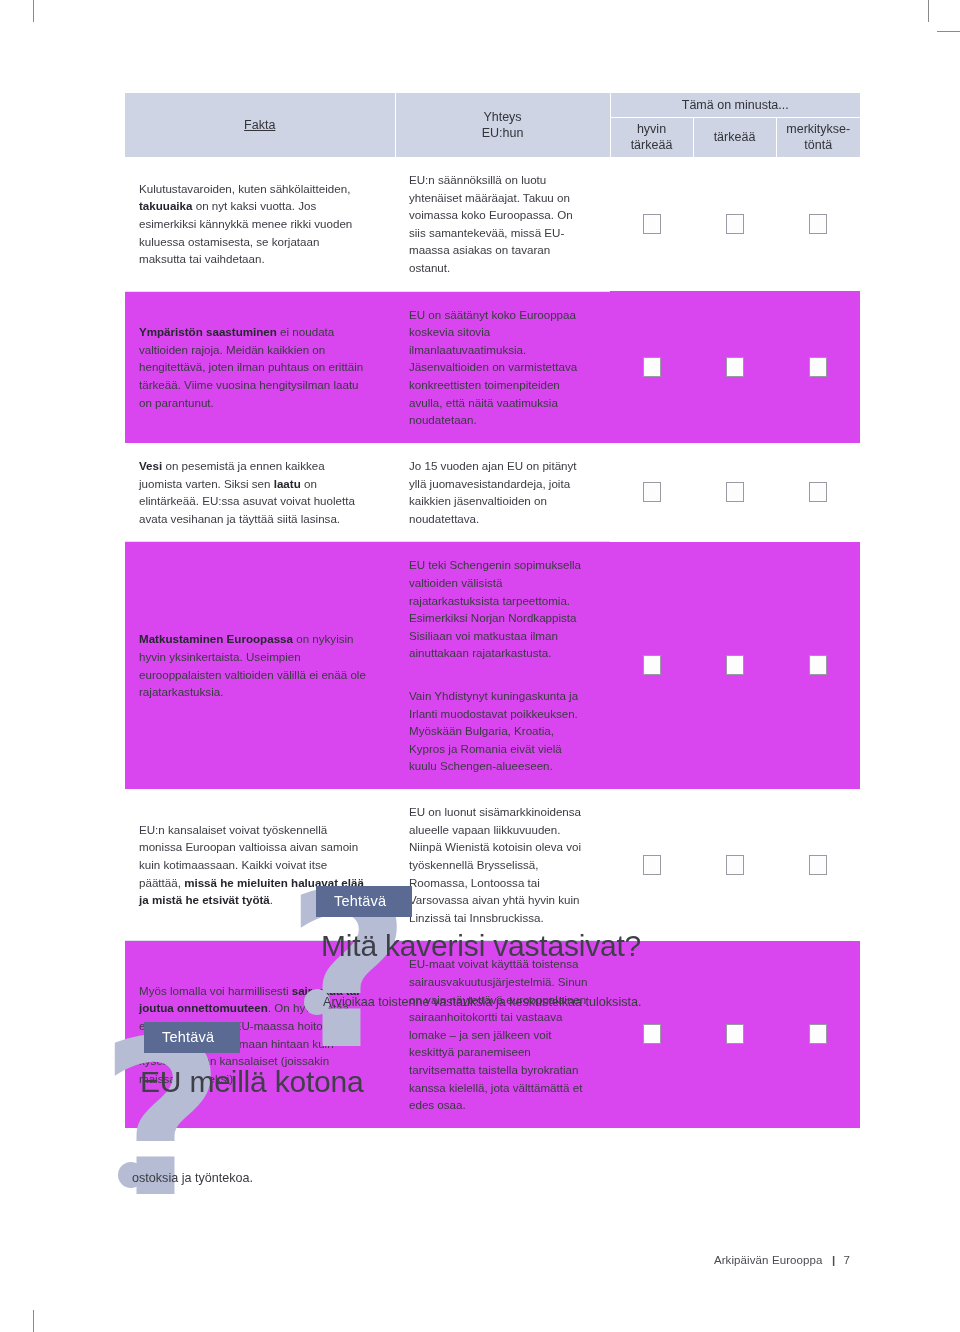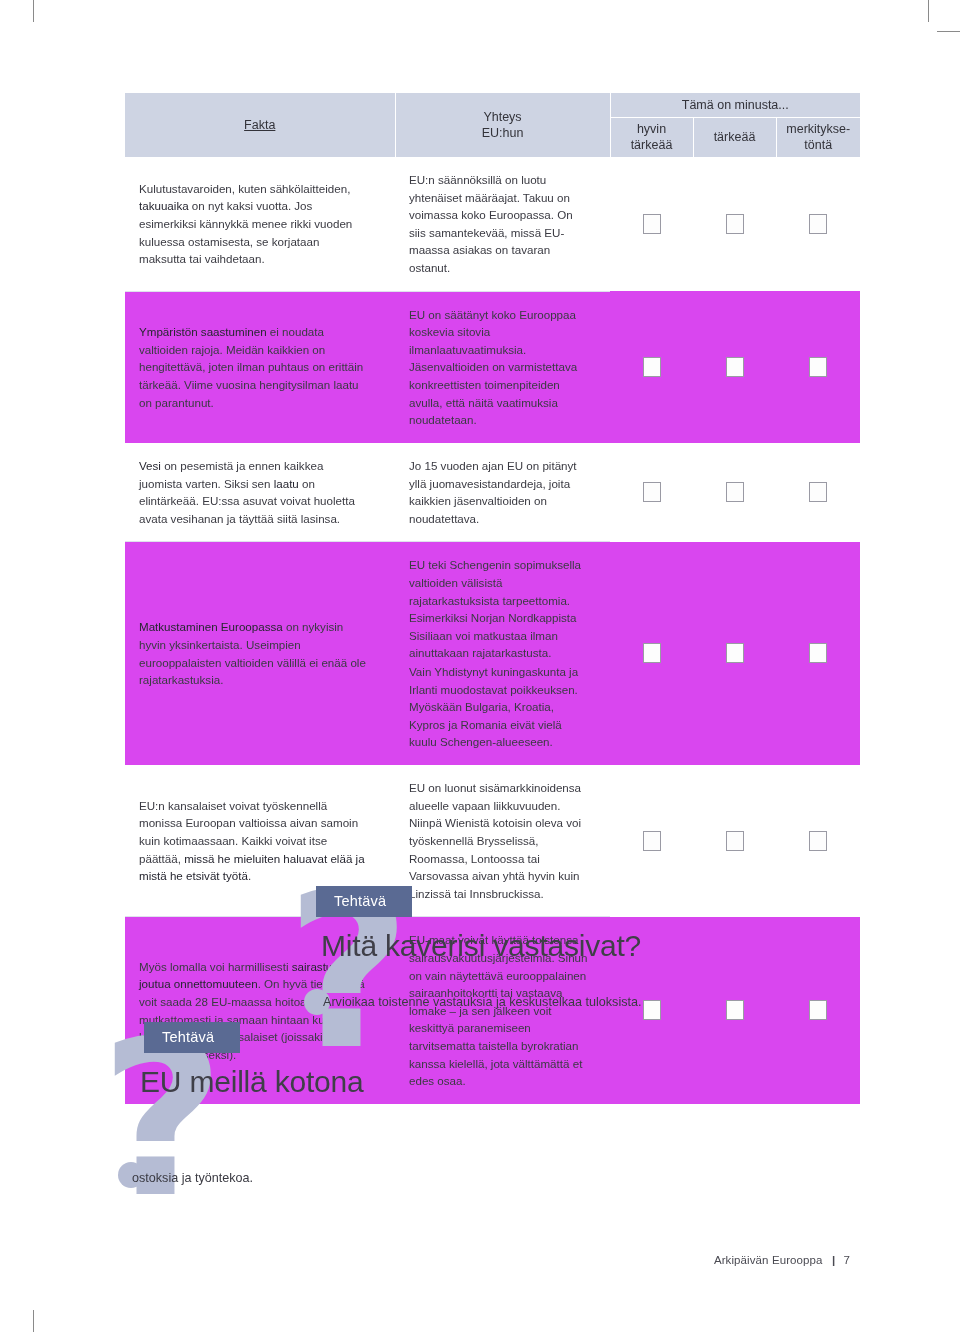--- a/index.html
+++ b/index.html
@@ -92,32 +92,32 @@
   tbody td.col-check  {
     text-align: center;
     padding: 14px 0;
   }
   tbody tr.shade td { background: #d946ef; }
   tbody tr.plain td { background: #ffffff; }
   tbody tr.plain td.col-fakta,
   tbody tr.plain td.col-yhteys {
     border-bottom: 1px solid #dfe2ec;
   }
-  tbody td b, tbody td strong { font-weight: normal; color: #262630; }
+  tbody td b, tbody td strong { font-weight: bold; color: #262630; }
 
   .checkbox {
     display: inline-block;
     width: 18px;
     height: 20px;
     border: 1px solid #9a9aa4;
     background: #fdfdfd;
     vertical-align: middle;
   }
   .para { margin: 0; }
-  .para + .para { margin-top: 1px; }
+  .para + .para { margin-top: 25px; }
 
   
   .task {
     position: absolute;
     width: 760px;
   }
   .task-a { left: 208px; top: 886px; }
   .task-b { left: 100px; top: 1022px; }
 
   .qmark {

